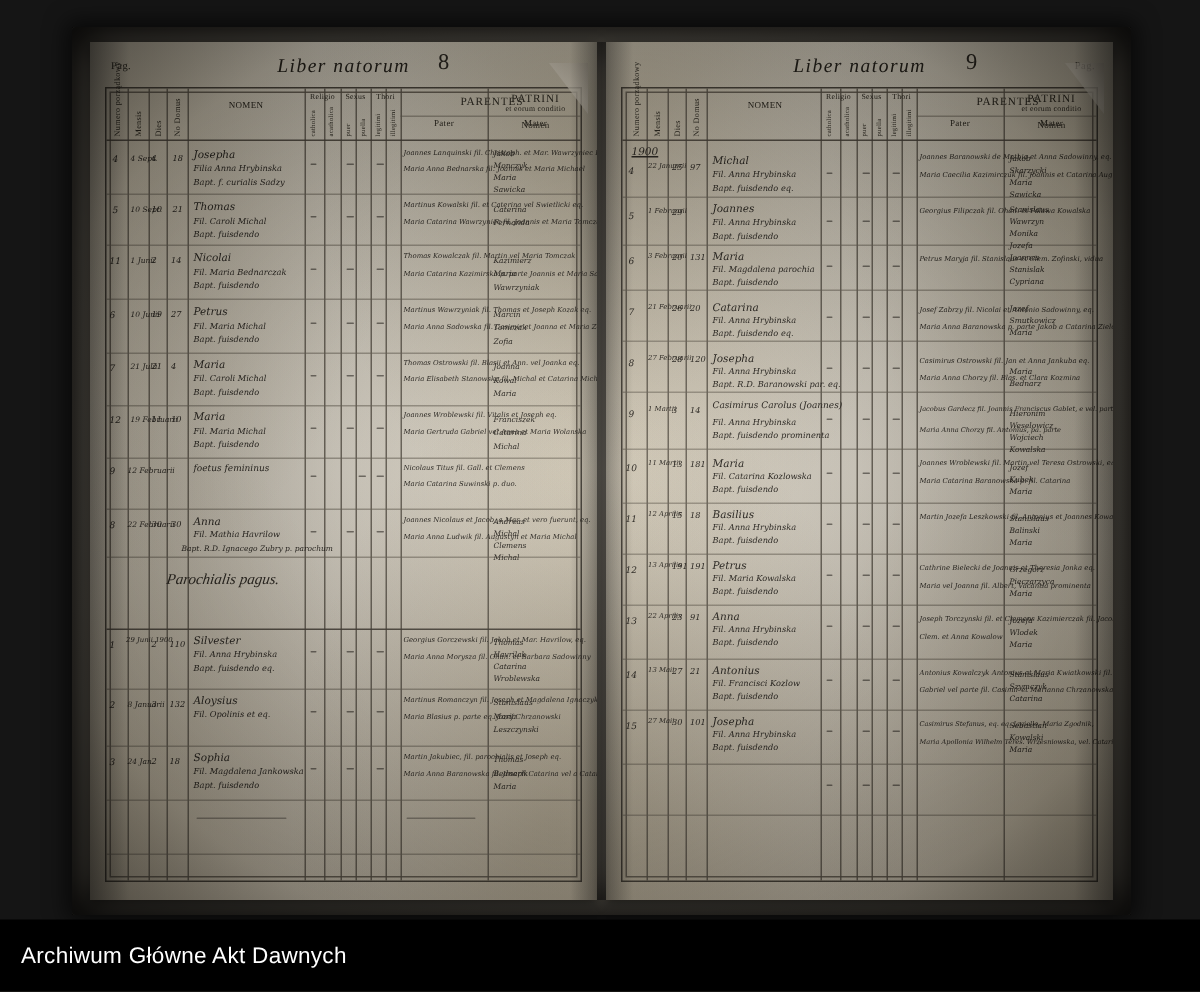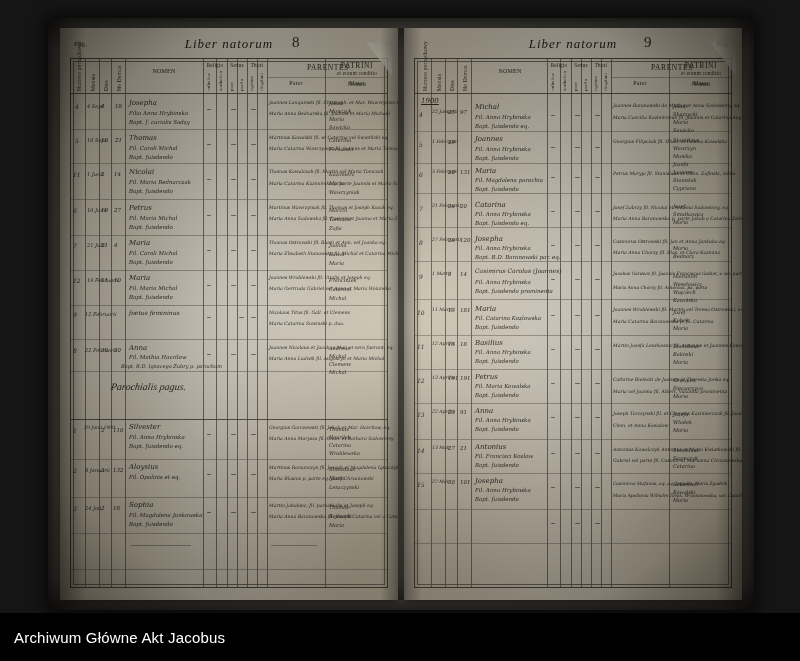--- a/index.html
+++ b/index.html
@@ -759,15 +759,15 @@
 
       <div class="corner-fold"></div>
     </div>
 
     <div class="gutter"></div>
     <div class="page-edge-shadow l"></div>
     <div class="page-edge-shadow r"></div>
   </div>
 
   <div class="caption-bar">
-    <div class="txt">Archiwum Główne Akt Jacobus</div>
+    <div class="txt">Archiwum Główne Akt Dawnych</div>
   </div>
 </div>
 
 </body></html>

